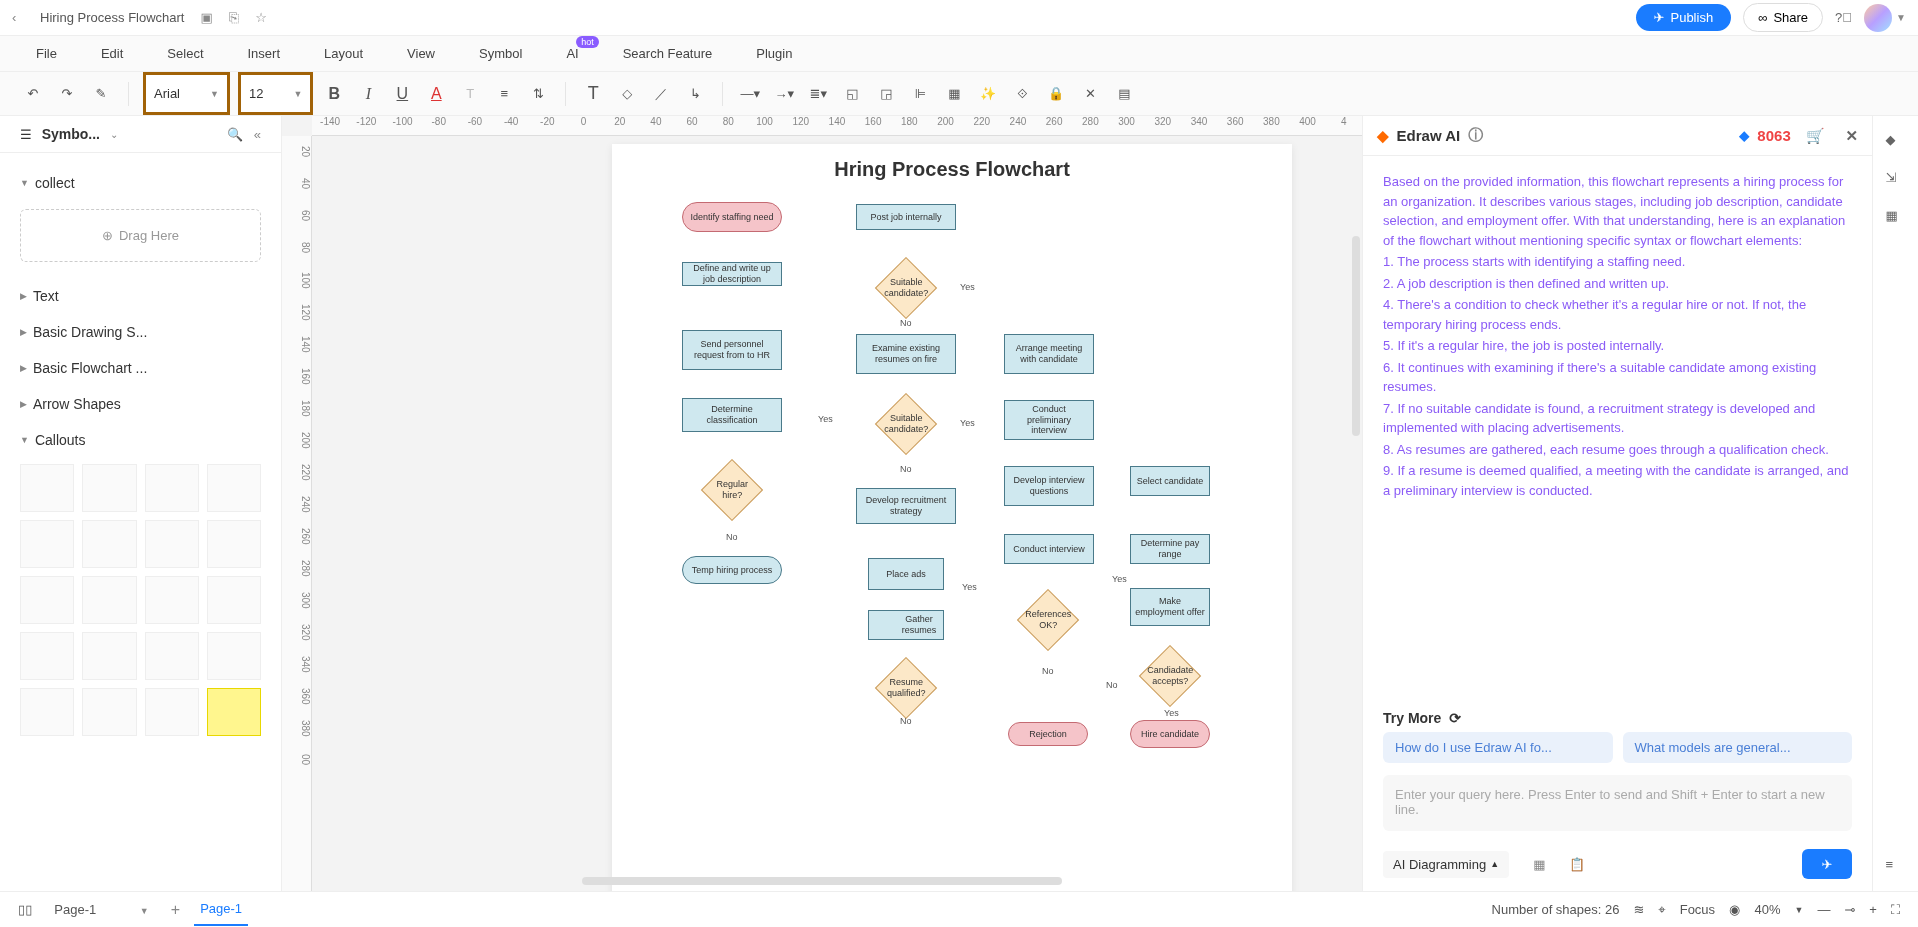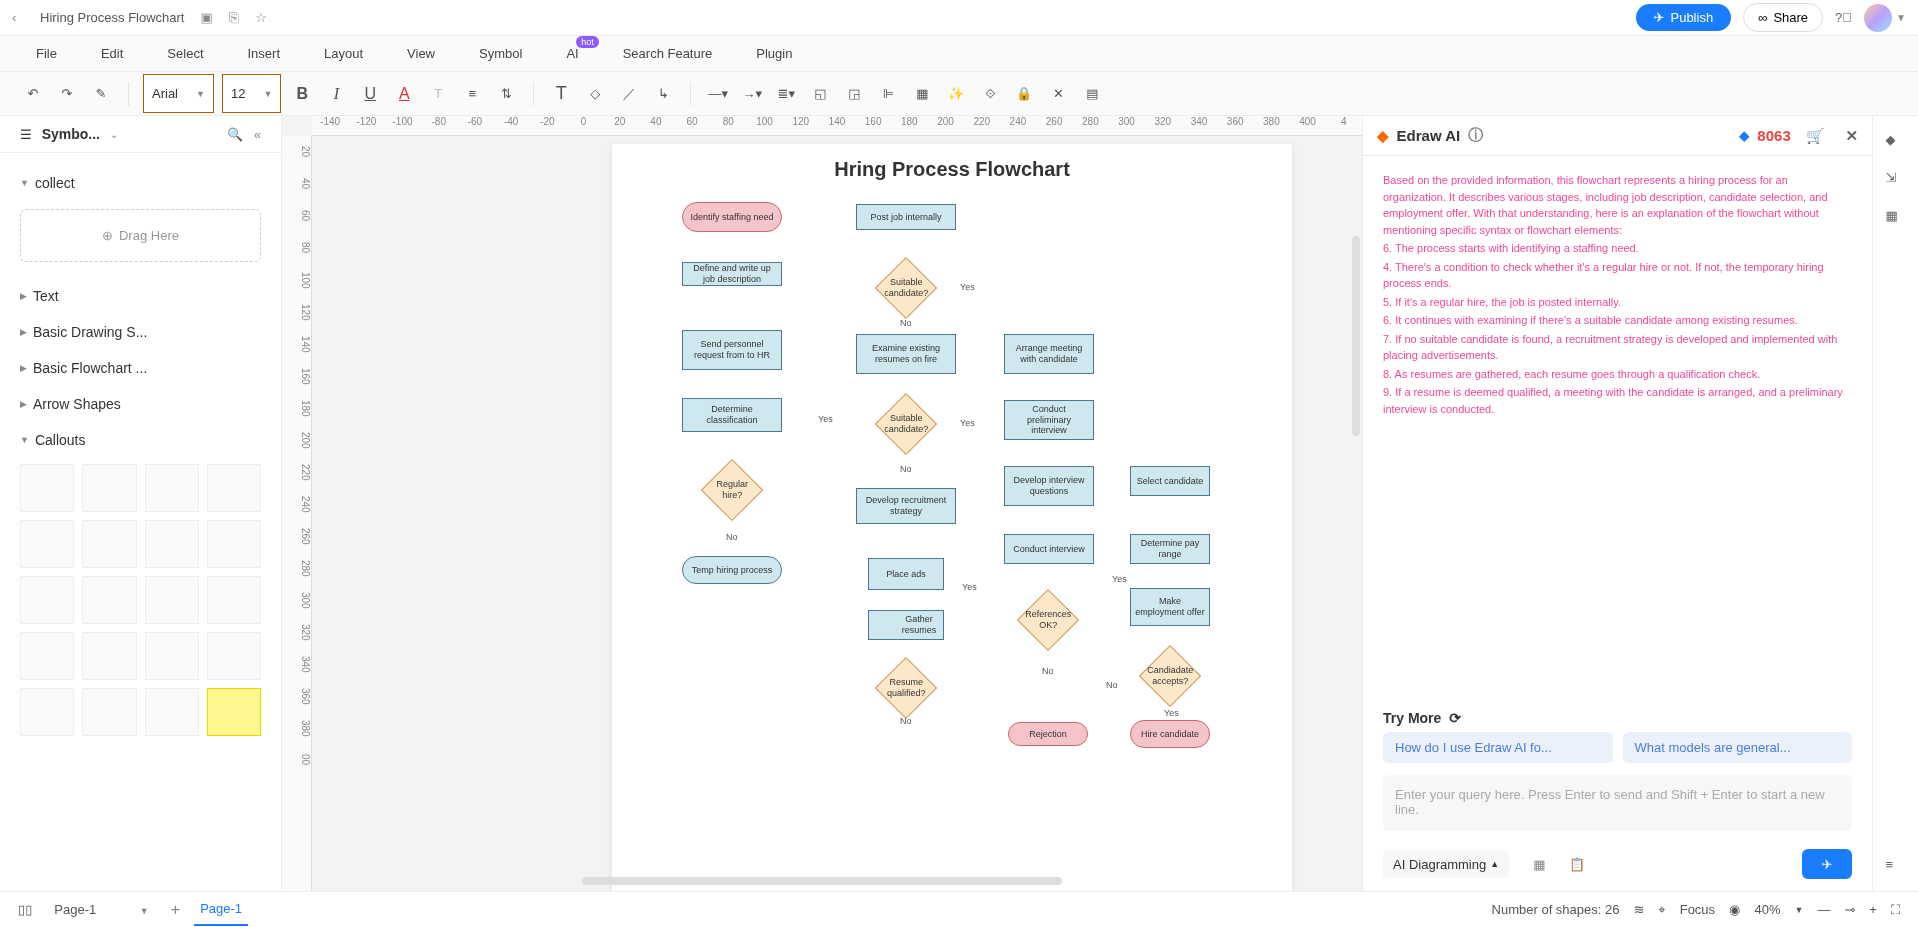--- a/index.html
+++ b/index.html
@@ -19,21 +19,21 @@
 
 
 .menubar { display: flex; align-items: center; height: 36px; padding: 0 36px; gap: 44px; font-size: 13px; color: #444; background: #fafafa; border-bottom: 1px solid #eee; position: relative; }
 .menubar .item { cursor: pointer; position: relative; }
 .hot-badge { position: absolute; top: -10px; right: -20px; background: #8a5cff; color: #fff; font-size: 9px; padding: 1px 5px; border-radius: 6px; }
 
 
 .toolbar { display: flex; align-items: center; height: 44px; padding: 0 20px; gap: 8px; border-bottom: 1px solid #eee; background: #fafafa; }
 .tb-sep { width: 1px; height: 24px; background: #e5e5e5; margin: 0 6px; }
 .tb-btn { min-width: 26px; height: 26px; display: flex; align-items: center; justify-content: center; color: #555; cursor: pointer; }
-.tb-select { display: flex; align-items: center; border: 1px solid #a16207; background: #fff; padding: 11px 8px; gap: 18px; font-size: 13px; }
+.tb-select { display: flex; align-items: center; border: 3px solid #a16207; background: #fff; padding: 11px 8px; gap: 30px; font-size: 13px; }
 .tb-caret { color: #888; font-size: 9px; }
 
 
 .main { display: flex; height: calc(927px - 36px - 36px - 44px - 36px); }
 
 
 .symbol-panel { width: 282px; border-right: 1px solid #eee; display: flex; flex-direction: column; background: #fff; }
 .sym-hdr { display: flex; align-items: center; padding: 10px 20px; gap: 10px; border-bottom: 1px solid #eee; }
 .sym-hdr .ttl { font-weight: bold; font-size: 14px; }
 .sym-hdr .collapse { margin-left: auto; color: #888; }
@@ -60,21 +60,21 @@
 .term { background: #f5c4c9; border: 1px solid #c46a72; border-radius: 18px; }
 .term2 { background: #cfe8ef; border: 1px solid #4a7a8a; border-radius: 18px; }
 .lbl { position: absolute; font-size: 9px; color: #555; }
 .vscr { position: absolute; right: 2px; top: 120px; width: 8px; height: 200px; background: #ddd; border-radius: 4px; }
 .hscr { position: absolute; bottom: 6px; left: 300px; width: 480px; height: 8px; background: #ddd; border-radius: 4px; }
 
 
 .ai-panel { width: 510px; border-left: 1px solid #eee; display: flex; flex-direction: column; background: #fff; }
 .ai-hdr { display: flex; align-items: center; padding: 10px 14px; gap: 8px; border-bottom: 1px solid #eee; font-size: 15px; font-weight: 600; }
 .ai-hdr .tok { margin-left: auto; color: #1a7cff; font-weight: bold; font-size: 13px; }
-.ai-body { padding: 16px 20px; font-size: 11px; line-height: 1.5; color: #ec4899; overflow-y: auto; flex: 1; }
+.ai-body { padding: 16px 20px; font-size: 13px; line-height: 1.5; color: #8b5cf6; overflow-y: auto; flex: 1; }
 .ai-body p { margin-bottom: 2px; }
 .try-more { padding: 12px 20px 6px; font-weight: 600; font-size: 14px; display: flex; align-items: center; gap: 8px; }
 .chips { display: flex; gap: 10px; padding: 0 20px 12px; }
 .chip { background: #eaf1fb; color: #4a7fd6; padding: 8px 12px; border-radius: 6px; font-size: 13px; cursor: pointer; flex: 1; white-space: nowrap; overflow: hidden; text-overflow: ellipsis; }
 .ai-input { margin: 0 20px 10px; background: #f7f7f7; border-radius: 6px; padding: 12px; color: #aaa; font-size: 13px; min-height: 56px; }
 .ai-footer { display: flex; align-items: center; padding: 8px 20px 12px; gap: 24px; }
 .ai-drop { background: #f7f7f7; padding: 6px 10px; border-radius: 4px; font-size: 13px; display: flex; align-items: center; gap: 4px; }
 .send-btn { margin-left: auto; background: #1a7cff; width: 50px; height: 30px; border-radius: 6px; display: flex; align-items: center; justify-content: center; color: #fff; }
 
 
@@ -352,21 +352,22 @@
       <span style="color:#ff6a00;">◆</span>
       <span>Edraw AI</span>
       <span style="color:#888;">ⓘ</span>
       <span class="tok">◆</span>
       <span style="color:#ef4444;font-weight:600;">8063</span>
       <span style="margin-left:8px;color:#666;">🛒</span>
       <span style="margin-left:12px;color:#666;">✕</span>
     </div>
     <div class="ai-body" id="ai-body">
         <p>Based on the provided information, this flowchart represents a hiring process for an organization. It describes various stages, including job description, candidate selection, and employment offer. With that understanding, here is an explanation of the flowchart without mentioning specific syntax or flowchart elements:</p>
-        <p>6. The process starts with identifying a staffing need.</p>
+        <p>1. The process starts with identifying a staffing need.</p>
+        <p>2. A job description is then defined and written up.</p>
         <p>4. There's a condition to check whether it's a regular hire or not. If not, the temporary hiring process ends.</p>
         <p>5. If it's a regular hire, the job is posted internally.</p>
         <p>6. It continues with examining if there's a suitable candidate among existing resumes.</p>
         <p>7. If no suitable candidate is found, a recruitment strategy is developed and implemented with placing advertisements.</p>
         <p>8. As resumes are gathered, each resume goes through a qualification check.</p>
         <p>9. If a resume is deemed qualified, a meeting with the candidate is arranged, and a preliminary interview is conducted.</p>
       </div>
     <div class="try-more">
       <span>Try More</span>
       <span>⟳</span>

